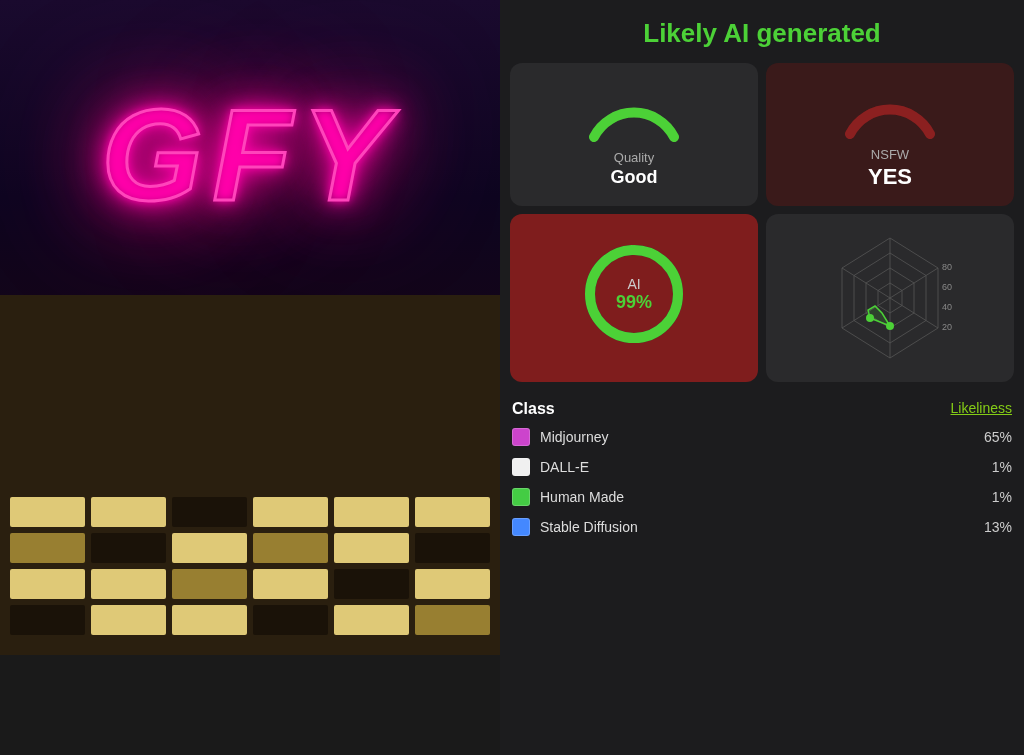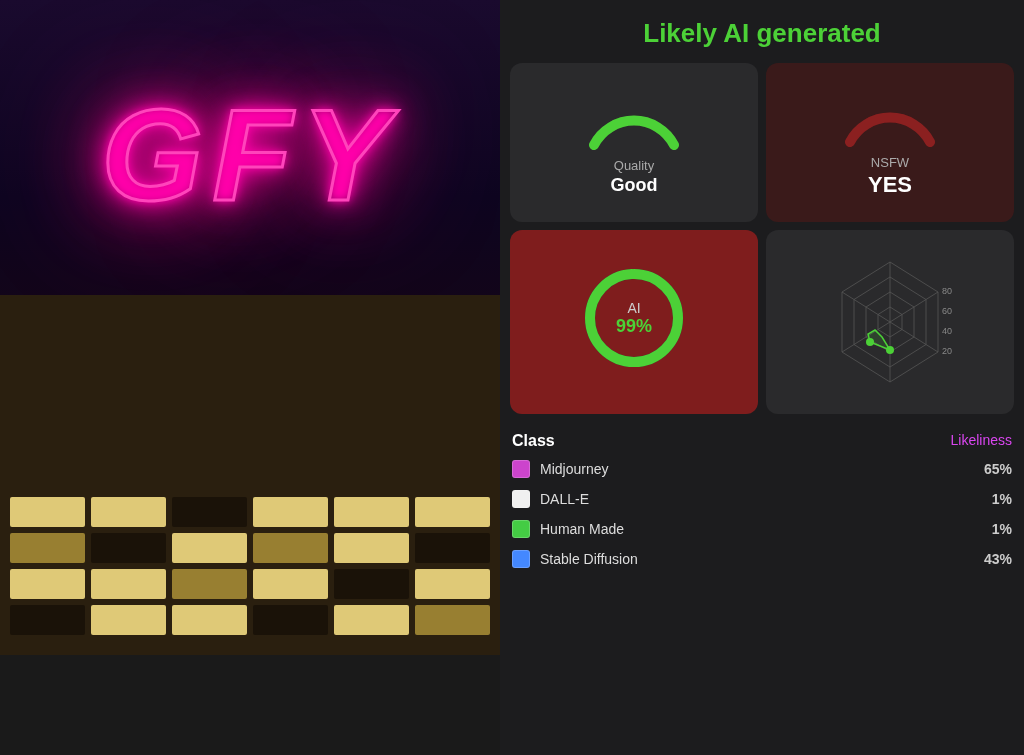--- a/index.html
+++ b/index.html
@@ -52,32 +52,32 @@
       padding: 0 10px 8px 10px;
     }
 
     .metric-card {
       background: #2a2a2c;
       border-radius: 12px;
       display: flex;
       flex-direction: column;
       align-items: center;
       justify-content: center;
-      padding: 24px 10px;
+      padding: 16px 10px;
       min-height: 140px;
     }
     .metric-card.nsfw-card {
       background: #3a1a1a;
     }
     .metric-card.ai-card {
       background: #7f1d1d;
     }
     .metric-card.radar-card {
       background: #2a2a2c;
-      padding: 12px;
+      padding: 4px;
     }
 
     
     .gauge-container {
       position: relative;
       width: 100px;
       height: 60px;
       margin-bottom: 8px;
     }
     .gauge-container svg {
@@ -144,22 +144,23 @@
       display: flex;
       justify-content: space-between;
       margin-bottom: 10px;
     }
     .class-header-label {
       color: #fff;
       font-size: 16px;
       font-weight: 600;
     }
     .class-header-likeliness {
-      color: #d946ef;
+      color: #84cc16;
       font-size: 14px;
+      text-decoration: underline;
     }
     .class-row {
       display: flex;
       align-items: center;
       margin-bottom: 12px;
     }
     .class-color-dot {
       width: 18px;
       height: 18px;
       border-radius: 3px;
@@ -168,21 +169,21 @@
       border: 1px solid rgba(255,255,255,0.2);
     }
     .class-name {
       color: #ddd;
       font-size: 14px;
       flex: 1;
     }
     .class-percent {
       color: #ccc;
       font-size: 14px;
-      font-weight: 700;
+      font-weight: 400;
     }
 
     
     .gfy-image {
       width: 100%;
       height: 100%;
       background: linear-gradient(180deg, #1a0a2e 0%, #0d0520 30%, #1a0510 70%, #0a0a15 100%);
       position: relative;
       display: flex;
       align-items: flex-start;
@@ -363,18 +364,18 @@
       <span class="class-percent">1%</span>
     </div>
         <div class="class-row">
       <div class="class-color-dot" style="background:#44cc44"></div>
       <span class="class-name">Human Made</span>
       <span class="class-percent">1%</span>
     </div>
         <div class="class-row">
       <div class="class-color-dot" style="background:#4488ff"></div>
       <span class="class-name">Stable Diffusion</span>
-      <span class="class-percent">43%</span>
+      <span class="class-percent">13%</span>
     </div>
       </div>
   </div>
 
 </div>
 
 </body></html>

